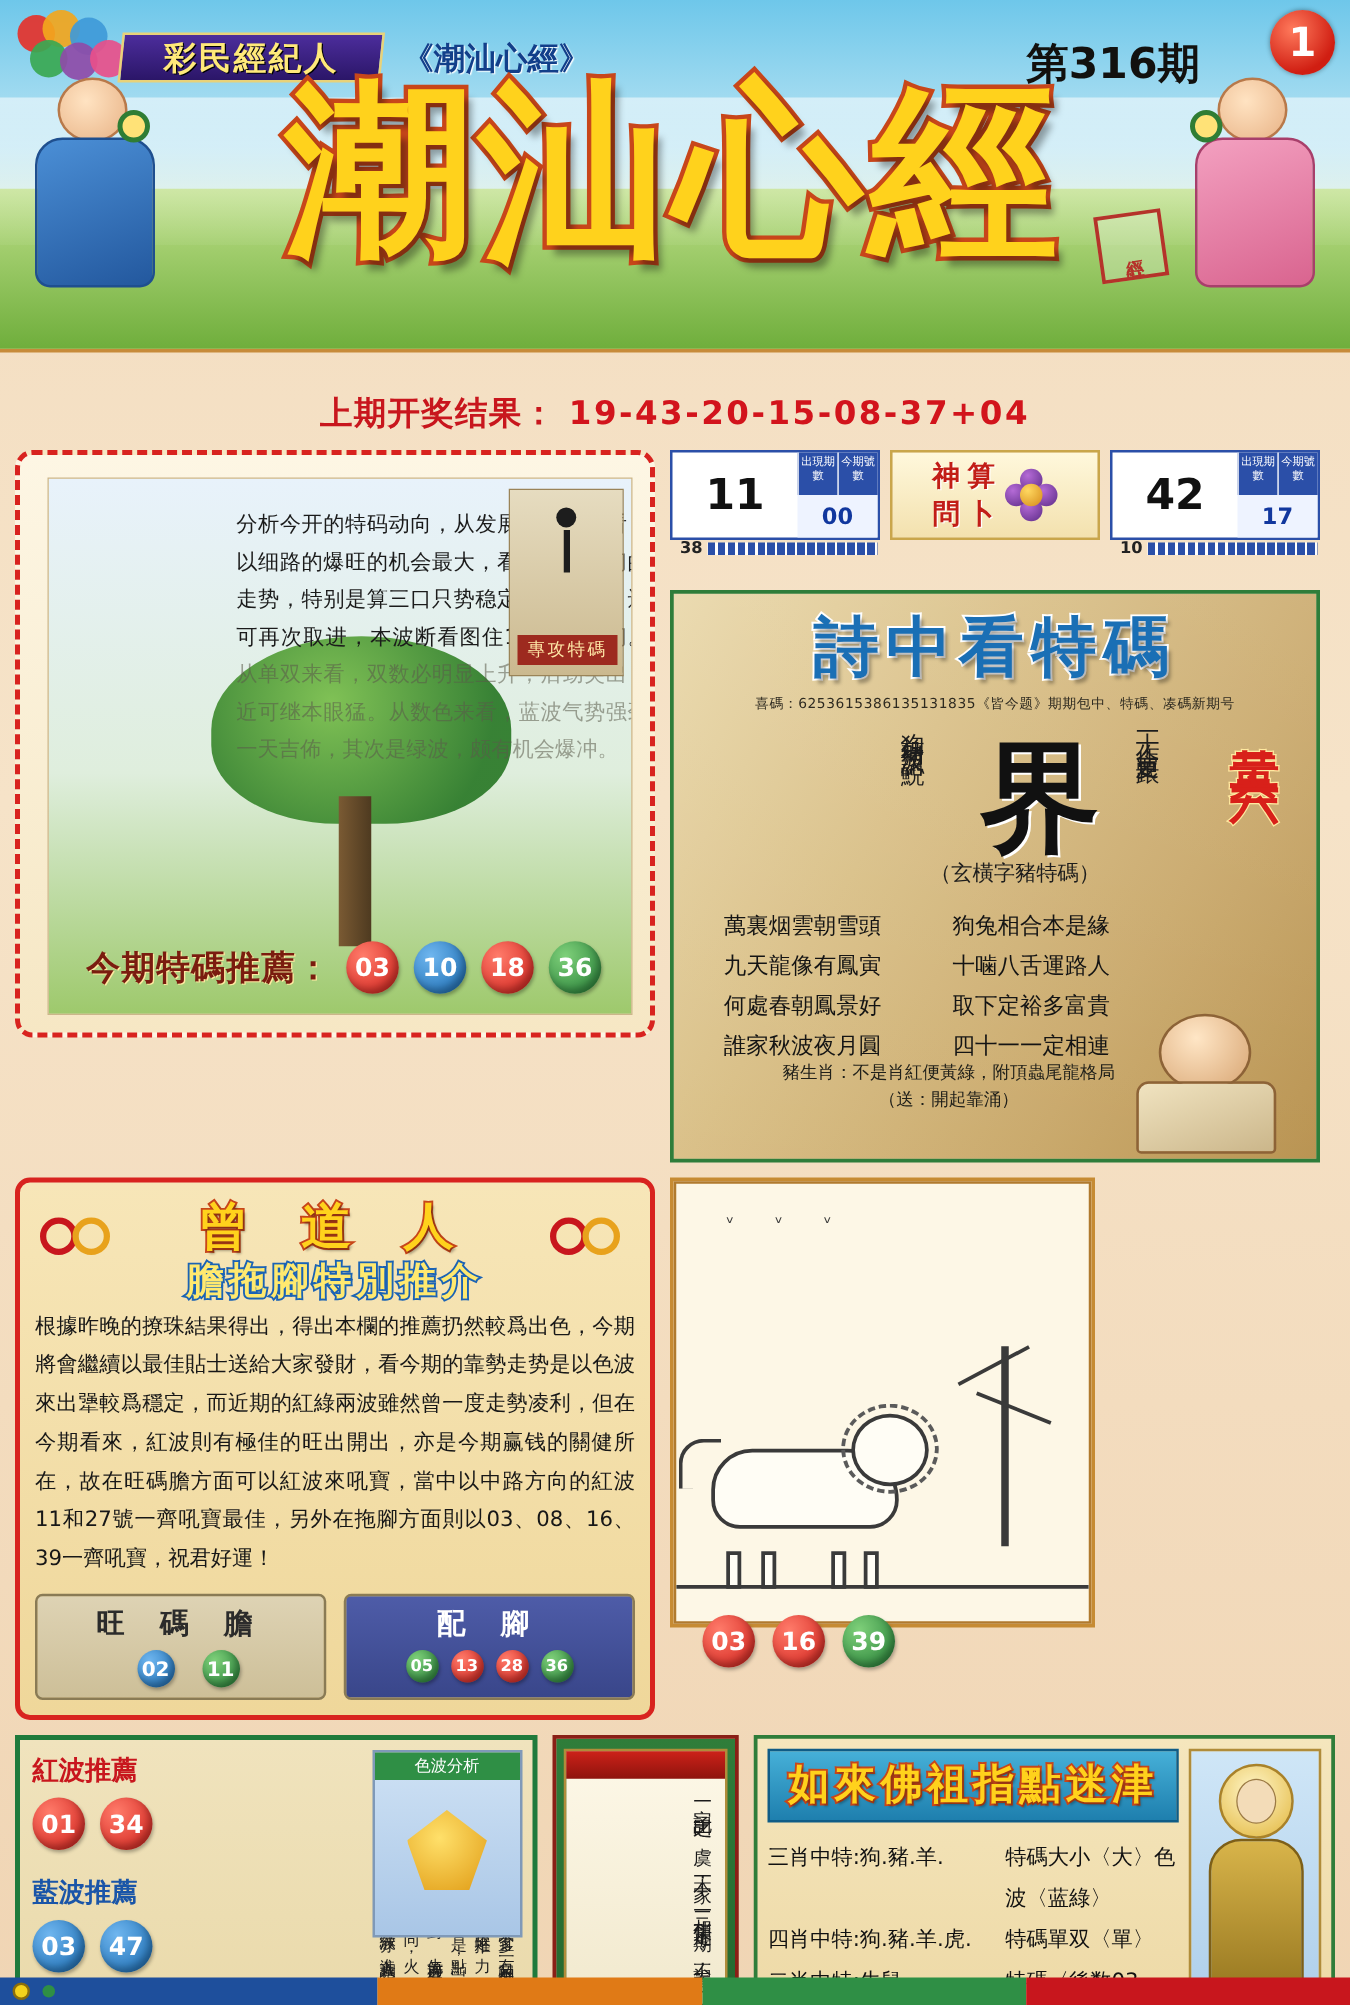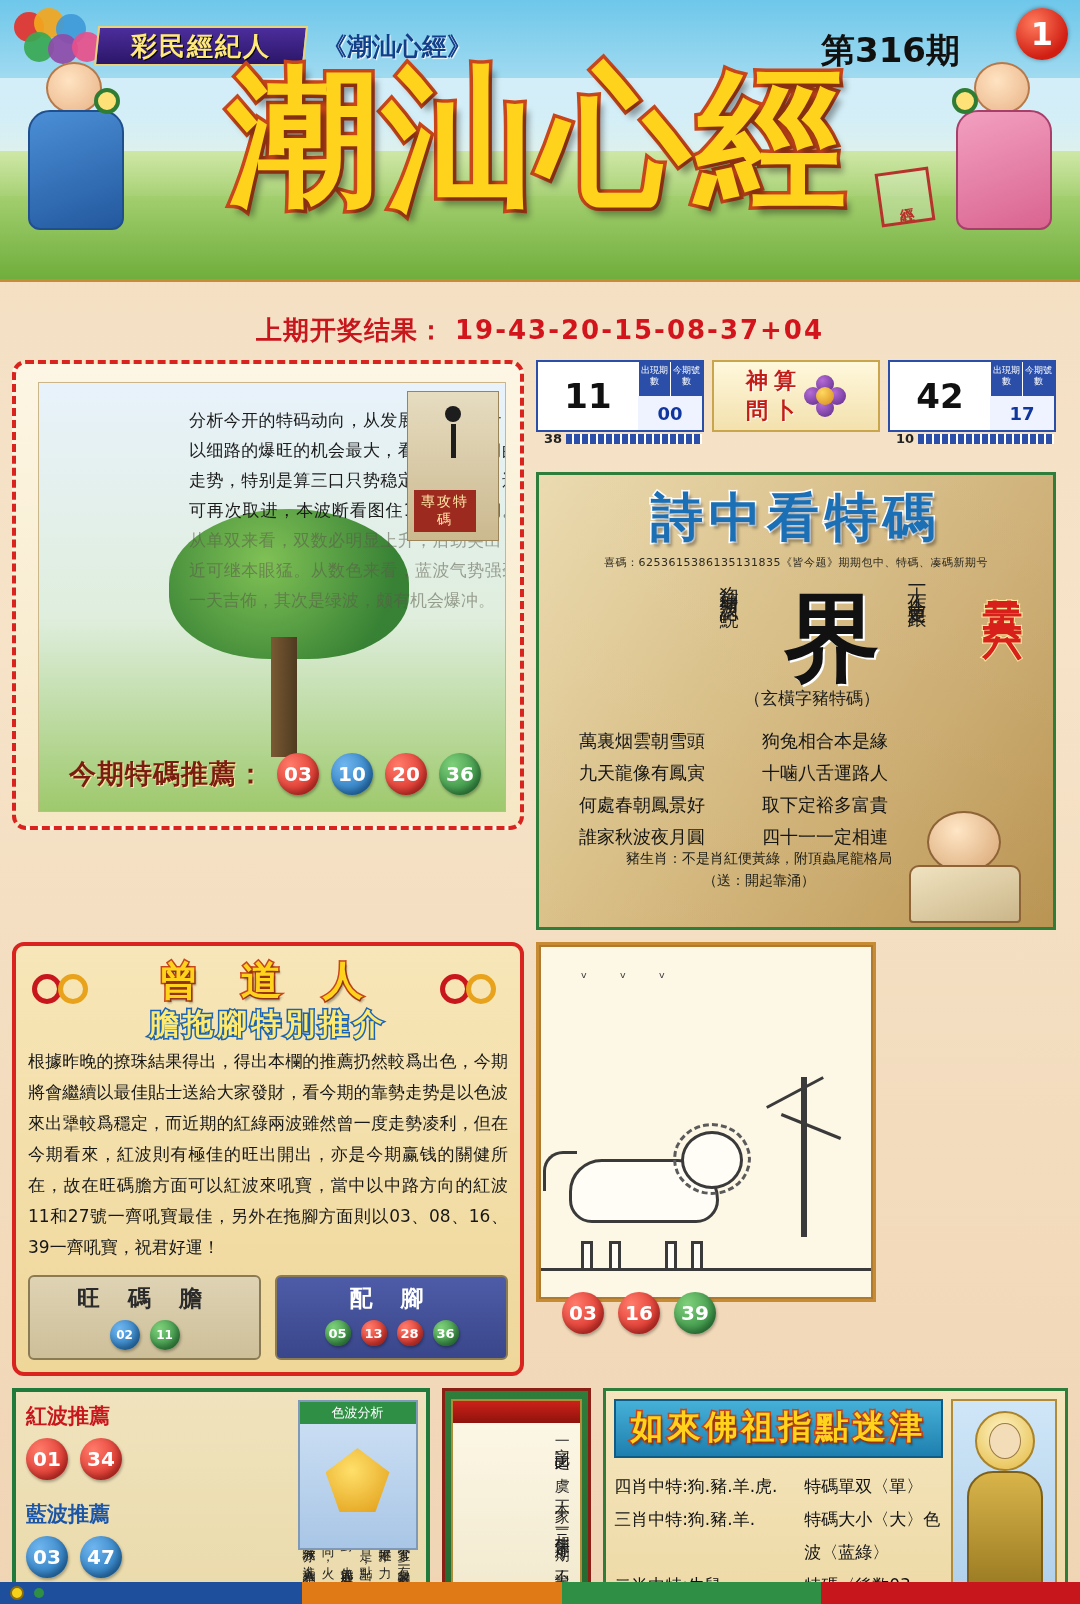--- a/index.html
+++ b/index.html
@@ -153,21 +153,21 @@
   .analysis-text .faded { color:#5a5a4a; opacity:.55; }
   .ghost-person {
     position:absolute; right:6px; top:8px; width:92px; height:150px;
     background:linear-gradient(180deg,#e6dcc0,#cbb98f);
     border:1px solid #9a8458;
   }
   .ghost-person .stick { position:absolute; left:30px; top:14px; width:30px; height:70px; }
   .ghost-person .stick .h { width:16px; height:16px; border-radius:50%; background:#1d1d1d; margin:0 auto; }
   .ghost-person .stick .b { width:5px; height:34px; background:#1d1d1d; margin:2px auto 0; }
   .ghost-person .cap {
-    position:absolute; left:6px; bottom:8px; width:62px;
+    position:absolute; left:6px; bottom:8px; width:80px;
     background:#9d2a1f; color:#ffe9a8; font-size:14px; text-align:center;
     padding:3px 0; letter-spacing:2px;
   }
   .rec-strip {
     position:absolute; left:16px; right:0; bottom:0; height:74px;
     display:flex; align-items:center; padding-left:14px; gap:12px;
   }
   .rec-label {
     font-size:27px; font-weight:bold; color:#7a1c0f;
     text-shadow:1px 1px 0 #ffe9a0;
@@ -176,21 +176,21 @@
   .ball {
     width:42px; height:42px; border-radius:50%;
     display:flex; align-items:center; justify-content:center;
     color:#fff; font-size:20px; font-weight:bold;
     box-shadow: inset -3px -4px 6px rgba(0,0,0,.28), 1px 2px 3px rgba(0,0,0,.3);
     font-family:"DejaVu Sans","Liberation Sans",sans-serif;
   }
   .ball.red{ background:radial-gradient(circle at 32% 28%,#ff7b6a,#cf1c17);}
   .ball.blue{ background:radial-gradient(circle at 32% 28%,#6fb6ef,#1466ad);}
   .ball.green{ background:radial-gradient(circle at 32% 28%,#7fd07a,#1f7a32);}
-  .ball.small{ width:30px;height:30px;font-size:12px;}
+  .ball.small{ width:30px;height:30px;font-size:16px;margin-left:12px;}
   .ball.tiny{ width:26px;height:26px;font-size:13px;}
 
   
   .right-col { width:520px; }
   .rc-top { display:flex; gap:8px; align-items:flex-start; height:88px; }
   .numbox {
     width:168px; height:72px;
     background:#fff; border:2px solid #2b4fa8;
     display:flex; position:relative;
     font-family:"DejaVu Sans","Liberation Sans",sans-serif;
@@ -567,21 +567,21 @@
           <div class="stick">
               <div class="h"></div>
               <div class="b"></div>
             </div>
           <div class="cap">專攻特碼</div>
         </div>
         <div class="rec-strip">
           <div class="rec-label">今期特碼推薦：</div>
           <div class="ball red">03</div>
           <div class="ball blue">10</div>
-          <div class="ball red">20</div>
+          <div class="ball red">18</div>
           <div class="ball green">36</div>
         </div>
       </div>
     </div>
 
     <div class="right-col">
       <div class="rc-top">
 
         <div class="numbox">
           <div class="big">11</div>
@@ -759,26 +759,26 @@
         <div class="scroll-text">一字記之曰：虞 本一家，三一相伴定今期 不記春，一塊牛皮到虞吹</div>
 
       </div>
     </div>
 
     <div class="panel-buddha">
       <div class="buddha-main">
         <div class="buddha-title">如來佛祖指點迷津</div>
         <div class="buddha-rows">
           <div class="r">
+            <div class="a">三肖中特:狗.豬.羊.</div>
+            <div class="b">特碼大小〈大〉色波〈蓝綠〉</div>
+          </div>
+          <div class="r">
             <div class="a">四肖中特:狗.豬.羊.虎.</div>
             <div class="b">特碼單双〈單〉</div>
-          </div>
-          <div class="r">
-            <div class="a">三肖中特:狗.豬.羊.</div>
-            <div class="b">特碼大小〈大〉色波〈蓝綠〉</div>
           </div>
           <div class="r">
             <div class="a">二肖中特:牛鼠.</div>
             <div class="b">特碼〈後数03-13.17-42〉</div>
           </div>
 
         </div>
       </div>
       <div class="buddha-fig">
         <div class="halo"></div>

